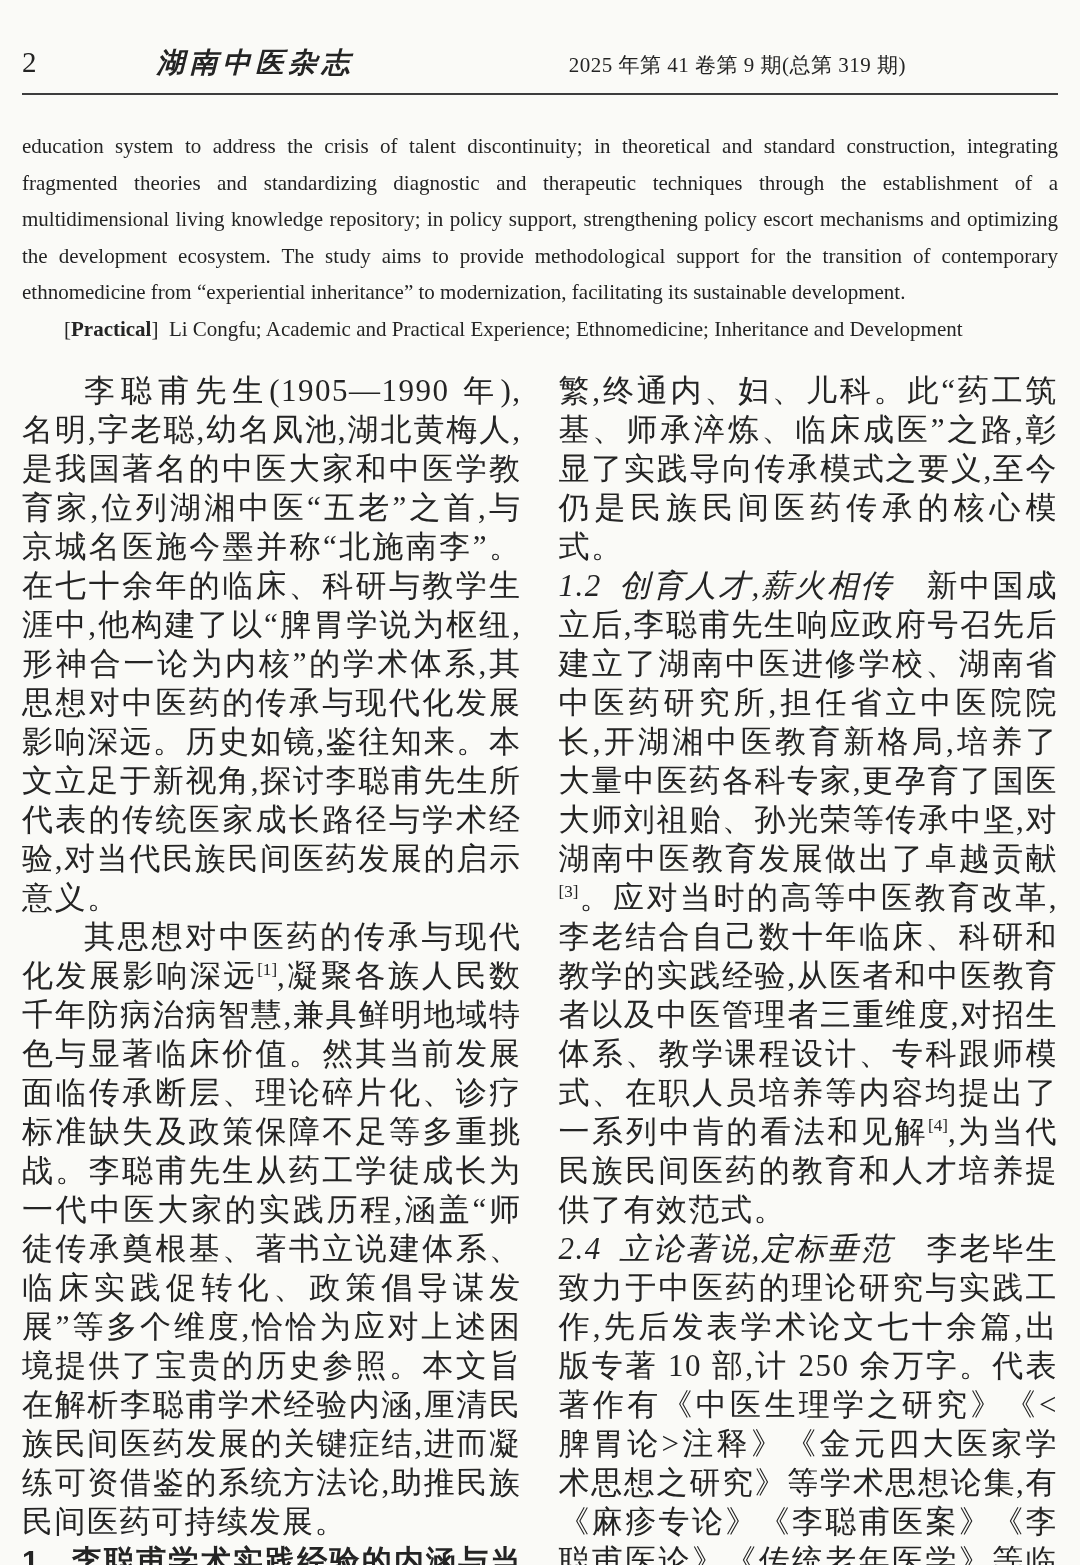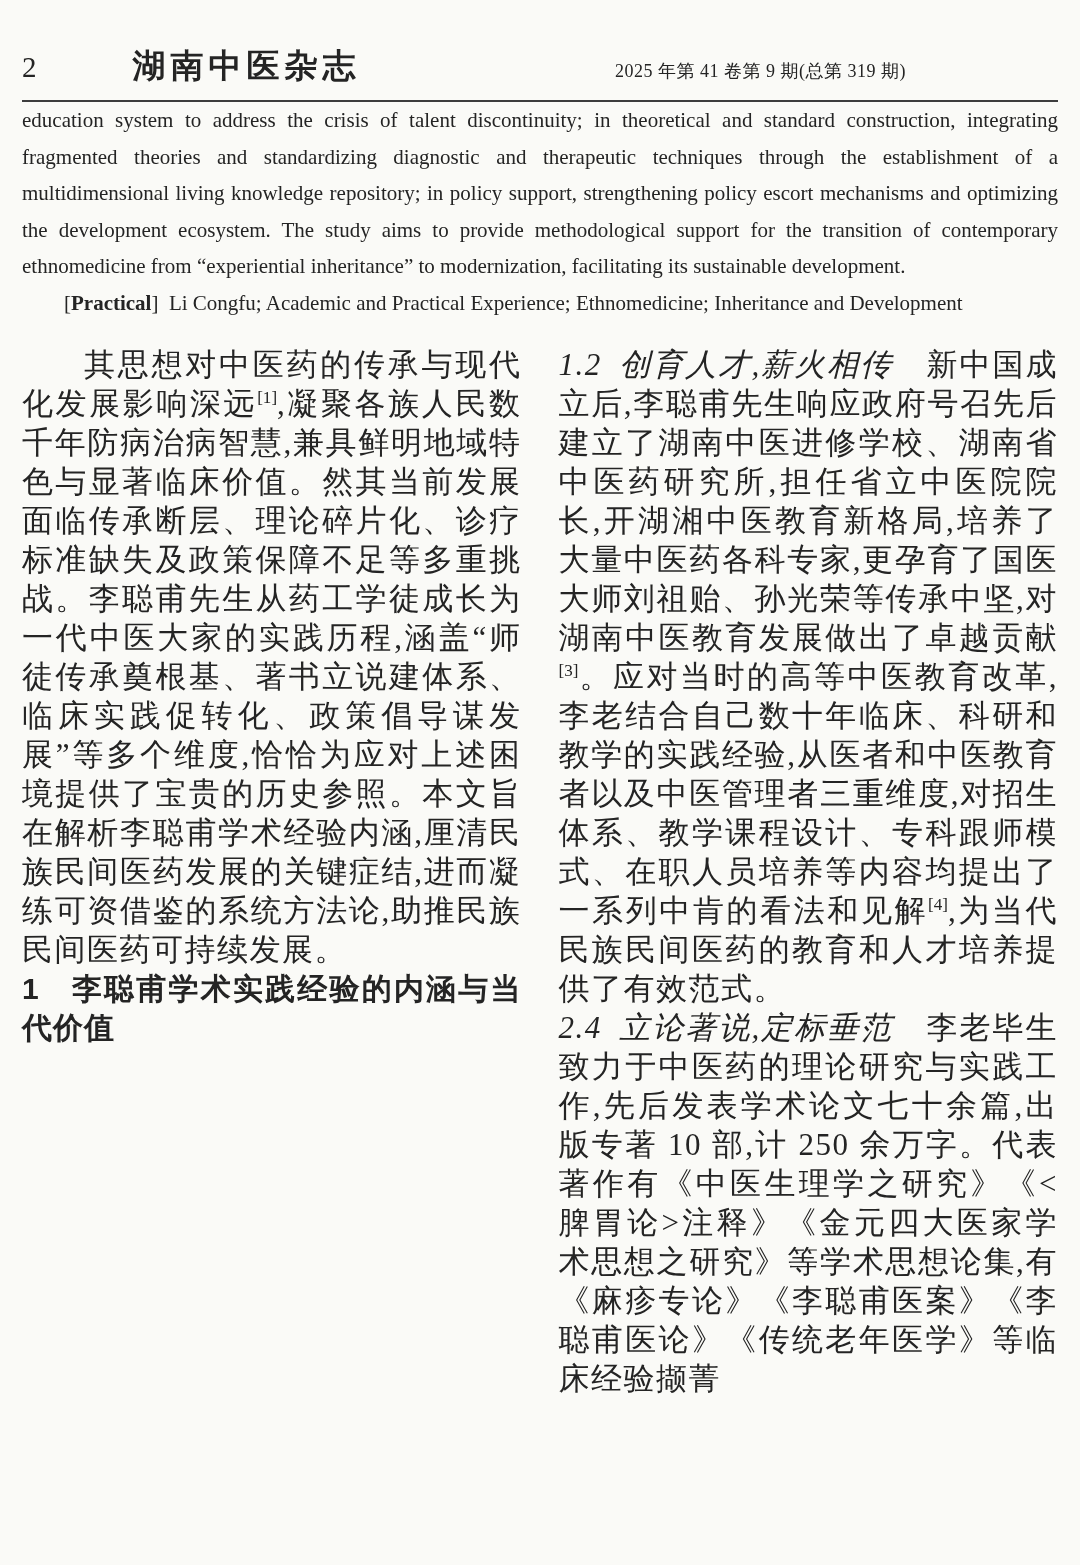--- a/index.html
+++ b/index.html
@@ -17,39 +17,40 @@
     overflow:hidden;
   }
   
   .hdr{
     display:flex;
     align-items:baseline;
     padding-top:44px;
   }
   .hdr .pagenum{font-size:29px;}
   .hdr .journal{
-    margin-left:96px;
-    font-size:33px;
+    margin-left:120px;
+    font-size:28px;
     font-weight:bold;
+    font-style:italic;
     letter-spacing:5px;
   }
   .hdr .issue{
     margin-left:auto;
     margin-right:152px;
-    font-size:18px;
+    font-size:21px;
     letter-spacing:0.5px;
   }
   .rule{
     border:none;
     border-top:2.5px solid #3d3d3d;
     margin:11px 0 0 0;
   }
   
   .abstract{
-    margin-top:0;
+    margin-top:33px;
     font-size:21px;
     line-height:36.5px;
     text-align:justify;
   }
   .abstract p{margin:0;}
   .abstract .kw-line{text-indent:42px;}
   .abstract .bold{font-weight:bold;}
   
   .columns{
     display:flex;
@@ -93,22 +94,24 @@
 
   <div class="abstract">
     <p>education system to address the crisis of talent discontinuity; in theoretical and standard construction, integrating fragmented theories and standardizing diagnostic and therapeutic techniques through the establishment of a multidimensional living knowledge repository; in policy support, strengthening policy escort mechanisms and optimizing the development ecosystem. The study aims to provide methodological support for the transition of contemporary ethnomedicine from “experiential inheritance” to modernization, facilitating its sustainable development.</p>
     <div>
         <p class="kw-line"><span>[</span><span class="bold">Practical</span><span>] Li Congfu; Academic and Practical Experience; Ethnomedicine; Inheritance and Development</span></p>
       </div>
   </div>
 
   <div class="columns">
     <div class="col">
+        <p class=""><span>李聪甫先生(1905—1990 年),名明,字老聪,幼名凤池,湖北黄梅人,是我国著名的中医大家和中医学教育家,位列湖湘中医“五老”之首,与京城名医施今墨并称“北施南李”。在七十余年的临床、科研与教学生涯中,他构建了以“脾胃学说为枢纽,形神合一论为内核”的学术体系,其思想对中医药的传承与现代化发展影响深远。历史如镜,鉴往知来。本文立足于新视角,探讨李聪甫先生所代表的传统医家成长路径与学术经验,对当代民族民间医药发展的启示意义。</span></p>
         <p class=""><span>其思想对中医药的传承与现代化发展影响深远</span><sup>[1]</sup><span>,凝聚各族人民数千年防病治病智慧,兼具鲜明地域特色与显著临床价值。然其当前发展面临传承断层、理论碎片化、诊疗标准缺失及政策保障不足等多重挑战。李聪甫先生从药工学徒成长为一代中医大家的实践历程,涵盖“师徒传承奠根基、著书立说建体系、临床实践促转化、政策倡导谋发展”等多个维度,恰恰为应对上述困境提供了宝贵的历史参照。本文旨在解析李聪甫学术经验内涵,厘清民族民间医药发展的关键症结,进而凝练可资借鉴的系统方法论,助推民族民间医药可持续发展。</span></p>
         <h2 class=""><span>1 李聪甫学术实践经验的内涵与当代价值</span></h2>
       </div>
     <div class="col">
+        <p class="noindent"><span>繁,终通内、妇、儿科。此“药工筑基、师承淬炼、临床成医”之路,彰显了实践导向传承模式之要义,至今仍是民族民间医药传承的核心模式。</span></p>
         <p class="noindent"><span class="kai">1.2 创育人才,薪火相传</span><span> 新中国成立后,李聪甫先生响应政府号召先后建立了湖南中医进修学校、湖南省中医药研究所,担任省立中医院院长,开湖湘中医教育新格局,培养了大量中医药各科专家,更孕育了国医大师刘祖贻、孙光荣等传承中坚,对湖南中医教育发展做出了卓越贡献</span><sup>[3]</sup><span>。应对当时的高等中医教育改革,李老结合自己数十年临床、科研和教学的实践经验,从医者和中医教育者以及中医管理者三重维度,对招生体系、教学课程设计、专科跟师模式、在职人员培养等内容均提出了一系列中肯的看法和见解</span><sup>[4]</sup><span>,为当代民族民间医药的教育和人才培养提供了有效范式。</span></p>
         <p class="noindent"><span class="kai">2.4 立论著说,定标垂范</span><span> 李老毕生致力于中医药的理论研究与实践工作,先后发表学术论文七十余篇,出版专著 10 部,计 250 余万字。代表著作有《中医生理学之研究》《&lt;脾胃论&gt;注释》《金元四大医家学术思想之研究》等学术思想论集,有《麻疹专论》《李聪甫医案》《李聪甫医论》《传统老年医学》等临床经验撷菁</span></p>
       </div>
   </div>
 
 </div>
 
 </body></html>

